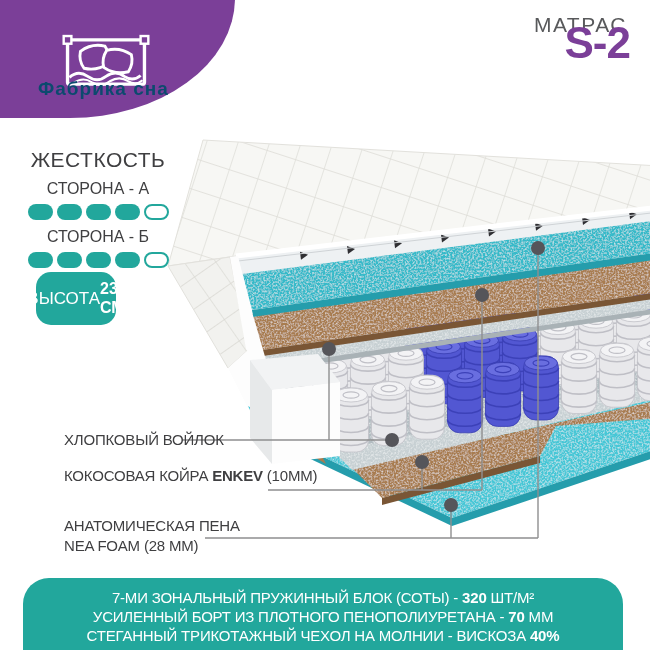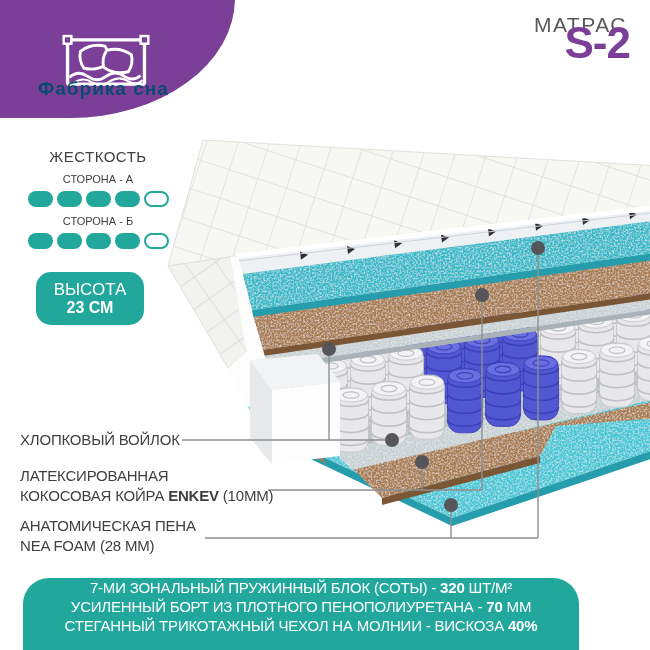--- a/index.html
+++ b/index.html
@@ -11,41 +11,41 @@
   #bed-icon{position:absolute;left:56px;top:30px;width:100px;height:64px;}
   #logo-text{position:absolute;left:38px;top:78px;color:#0c4a6e;font-weight:bold;
              font-size:19px;letter-spacing:1px;white-space:nowrap;}
   
   #product-label{position:absolute;right:23px;top:13px;font-size:21px;letter-spacing:1.5px;
                  color:var(--text_gray,#58595b);}
   #product-model{position:absolute;right:20px;top:20px;font-size:44px;line-height:1.05;
                  font-weight:bold;color:var(--purple,#7b3f98);letter-spacing:-1px;}
   
   #firmness{position:absolute;left:10px;top:148px;width:176px;text-align:center;}
-  #firmness-title{font-size:15px;letter-spacing:0.5px;color:var(--text_dark,#3f3f41);}
-  .side-label{font-size:11px;margin-top:8px;color:var(--text_dark,#3f3f41);}
+  #firmness-title{font-size:21px;letter-spacing:0.5px;color:var(--text_dark,#3f3f41);}
+  .side-label{font-size:16px;margin-top:8px;color:var(--text_dark,#3f3f41);}
   .pill-row{display:flex;justify-content:center;gap:4px;margin-top:6px;}
   .pill{width:25px;height:16px;border-radius:9px;box-sizing:border-box;}
   .pill.filled{background:var(--teal,#22a79c);}
   .pill.empty{background:#fff;border:2px solid var(--teal,#22a79c);}
   .side-block+.side-block{margin-top:0;text-align:center;}
   
-  #height-badge{position:absolute;left:36px;top:272px;width:108px;height:53px;border-radius:15px;
-                background:var(--badge_bg,#22a79c);color:#fff;display:flex;flex-direction:column;
+  #height-badge{position:absolute;left:36px;top:272px;width:80px;height:53px;border-radius:15px;
+                background:var(--badge_bg,#22a79c);color:#fff;display:flex;flex-direction:row;
                 align-items:center;justify-content:center;line-height:1.15;}
   #height-badge .t1{font-size:17px;}
   #height-badge .t2{font-size:16px;font-weight:bold;}
   
   .layer-label{position:absolute;font-size:15px;line-height:20px;letter-spacing:-0.2px;
-               color:var(--text_dark,#3f3f41);white-space:nowrap;}
+               color:var(--text_dark,#3f3f41);white-space:nowrap;margin-left:44px;}
   .layer-label b{font-weight:bold;}
   
-  #specs-banner{position:absolute;left:23px;top:578px;width:556px;height:72px;
+  #specs-banner{position:absolute;left:23px;top:578px;width:600px;height:72px;
                 background:var(--banner_bg,#22a79c);border-radius:26px 26px 0 0;
-                color:#fff;text-align:center;box-sizing:border-box;}
+                color:#fff;text-align:center;padding-top:10px;box-sizing:border-box;}
   #specs-banner .bline{font-size:15px;line-height:19px;letter-spacing:-0.2px;white-space:nowrap;}
   #specs-banner b{font-weight:bold;}
   
   #mattress-svg{position:absolute;left:0;top:0;}
   .c-foam-top{fill:var(--foam_top,#35bac9);}
   .c-foam-bot{fill:var(--foam_bottom,#44c7d6);}
   .c-coir{fill:var(--coir,#a87c50);}
   .c-felt{fill:var(--felt,#c7d0d3);}
   .c-floor{fill:#b2bcc1;}
   .c-shadow{fill:#8d98a0;}
@@ -468,21 +468,20 @@
   <div id="height-badge">
     <div class="t1">ВЫСОТА</div>
     <div class="t2">23 СМ</div>
   </div>
 
   <div id="labels">
       <div class="layer-label" style="left: 20px; top: 430px;">
         <div class="bline"><span>ХЛОПКОВЫЙ ВОЙЛОК</span></div>
       </div>
       <div class="layer-label" style="left: 20px; top: 466px;">
-        <div class="bline"><span>ЛАТЕКСИРОВАННАЯ</span></div>
         <div class="bline"><span>КОКОСОВАЯ КОЙРА </span><b>ENKEV</b><span> (10ММ)</span></div>
       </div>
       <div class="layer-label" style="left: 20px; top: 516px;">
         <div class="bline"><span>АНАТОМИЧЕСКАЯ ПЕНА</span></div>
         <div class="bline"><span>NEA FOAM (28 ММ)</span></div>
       </div>
     </div>
 
   <div id="specs-banner">
     <div id="bannerLines">

